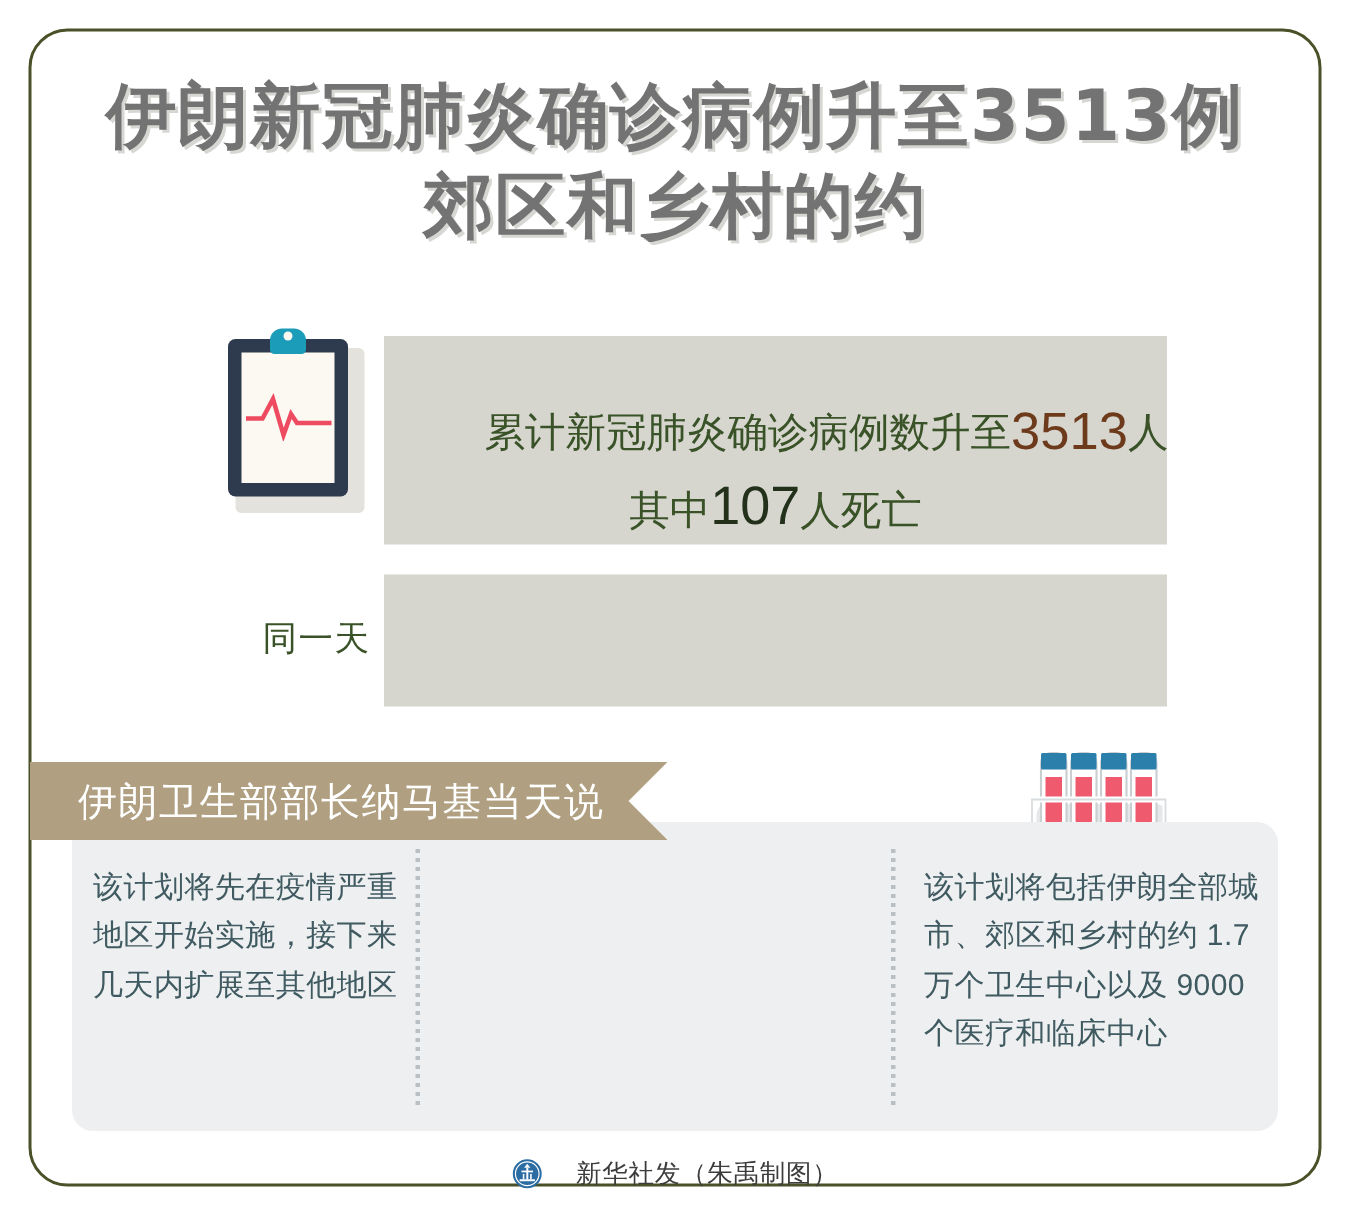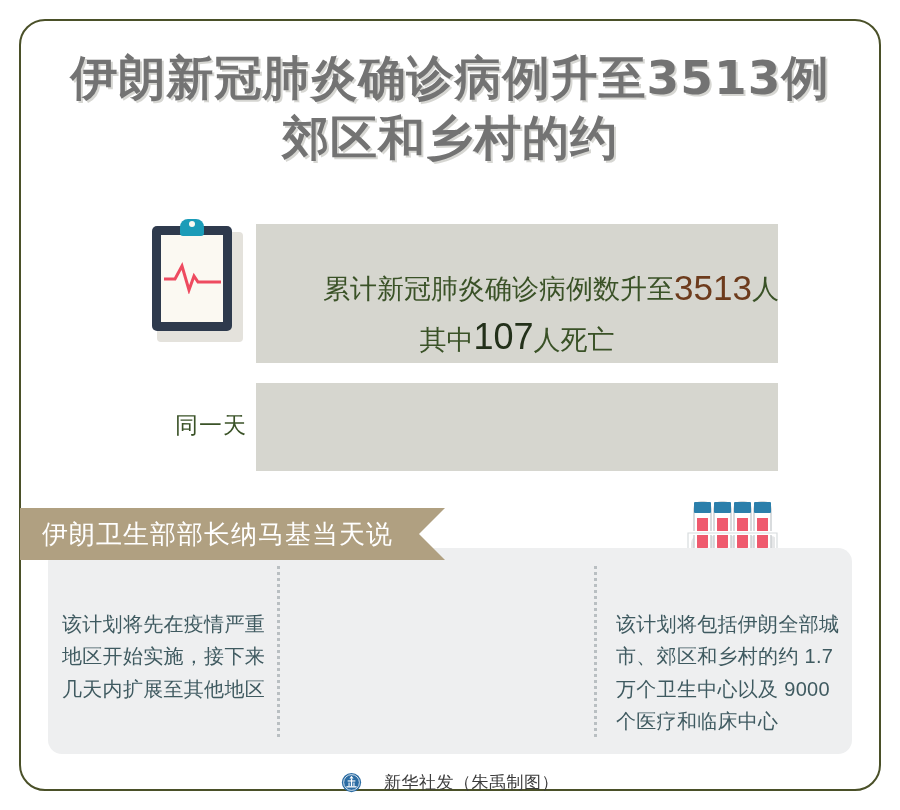--- a/index.html
+++ b/index.html
@@ -211,21 +211,21 @@
     left: 20px;
     top: 508px;
     width: 425px;
     height: 52px;
     background: #b0a081;
     z-index: 5;
     clip-path: polygon(0 0, 100% 0, calc(100% - 26px) 50%, 100% 100%, 0 100%);
   }
   .ribbon-text {
     position: absolute;
-    left: 22px;
+    left: 32px;
     top: 0;
     height: 52px;
     line-height: 52px;
     color: #ffffff;
     font-size: 26px;
     letter-spacing: 1px;
     white-space: nowrap;
   }
 
   
@@ -233,21 +233,21 @@
     position: absolute;
     left: 48px;
     top: 548px;
     width: 804px;
     height: 206px;
     background: #eeeff0;
     border-radius: 14px;
   }
   .col {
     position: absolute;
-    top: 608px;
+    top: 576px;
     font-size: 20px;
     line-height: 1.62;
     color: #3f5a60;
     letter-spacing: 0.3px;
   }
   #col-1 { left: 62px;  width: 205px; }
   #col-2 { left: 308px; width: 275px; }
   #col-3 { left: 616px; width: 240px; }
   .divider {
     position: absolute;

